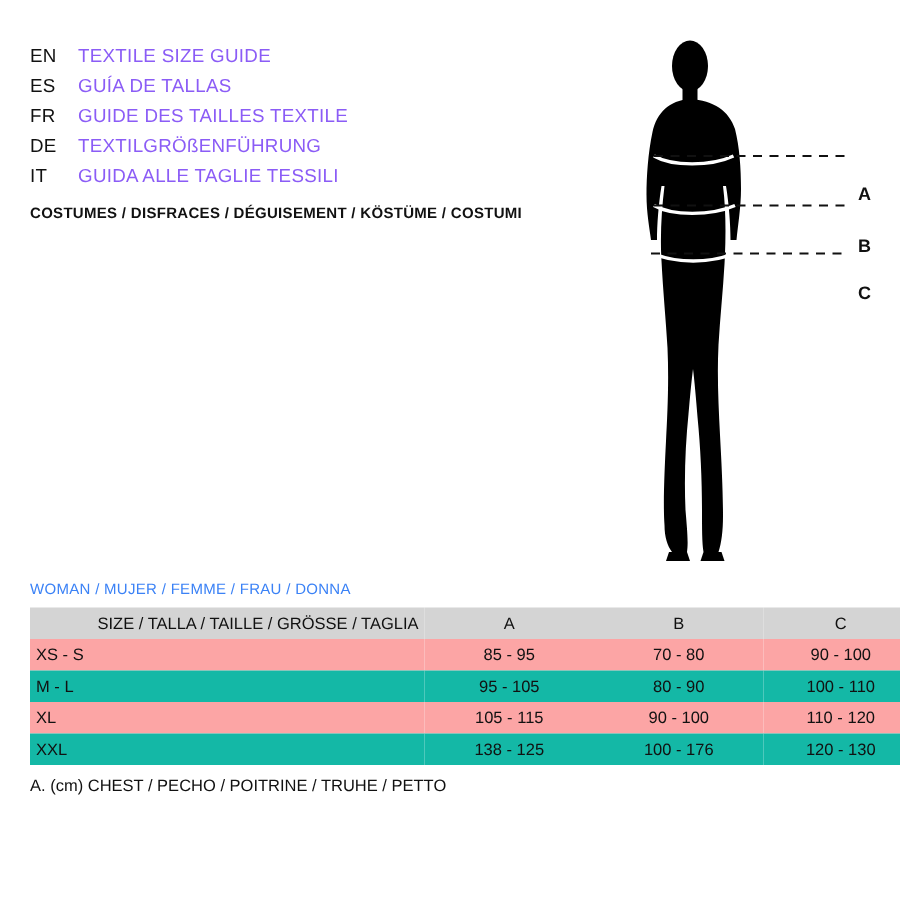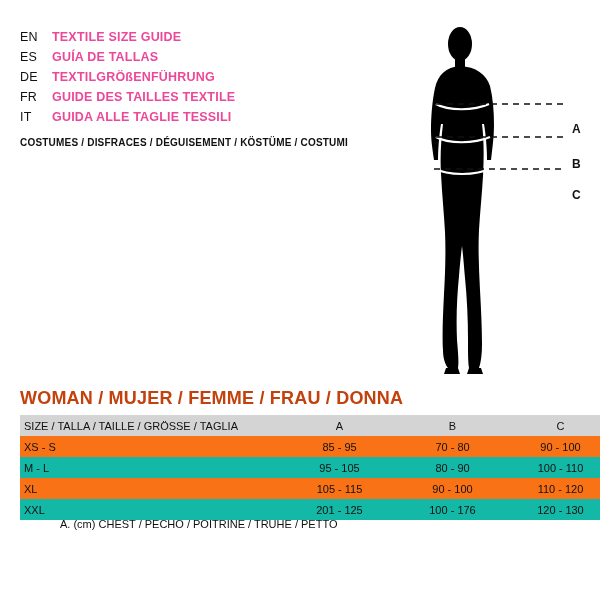--- a/index.html
+++ b/index.html
@@ -35,22 +35,22 @@
     font-size: 12.5px;
     letter-spacing: 0.2px;
   }
   .lang-code {
     width: 32px;
     flex: 0 0 32px;
     font-weight: 400;
     color: #111;
   }
   .lang-text {
-    font-weight: 700;
-    color: #ec4899;
+    font-weight: 400;
+    color: #8b5cf6;
   }
 
   .costumes-line {
     position: absolute;
     left: 20px;
     top: 137px;
     font-size: 10px;
     font-weight: bold;
     letter-spacing: 0.2px;
     color: #111;
@@ -77,82 +77,81 @@
   .lbl-c { left: 172px; top: 170px; }
 
   
   .table-section {
     position: absolute;
     left: 20px;
     top: 388px;
     width: 560px;
   }
   .woman-title {
-    font-size: 18px;
-    font-weight: bold;
+    font-size: 10px;
+    font-weight: normal;
     letter-spacing: 0.2px;
     margin: 0 0 6px 0;
-    color: #c2410c;
+    color: #3b82f6;
   }
   table.size-table {
     border-collapse: collapse;
     width: 560px;
     font-size: 11px;
     table-layout: fixed;
   }
   table.size-table th,
   table.size-table td {
     padding: 3px 4px;
     text-align: left;
     font-weight: normal;
     color: #111;
     height: 15px;
   }
   table.size-table thead th {
     background: #d4d4d4;
     font-size: 11px;
   }
-  table.size-table thead th.col-size { text-align: left; }
+  table.size-table thead th.col-size { text-align: right; }
   table.size-table thead th.col-m { text-align: center; }
   table.size-table tbody td.val { text-align: center; }
   tr.shade td { background: #14b8a6; }
-  tr.plain td { background: #f97316; }
+  tr.plain td { background: #fca5a5; }
 
   .legend {
     position: absolute;
     left: 20px;
     top: 516px;
     font-size: 11px;
     line-height: 16px;
     color: #111;
-    margin-left: 40px;
   }
   .legend div { white-space: nowrap; }
 </style>
 </head>
 <body>
 
 <div class="page">
 
   <div class="lang-block">
     <div class="lang-row">
       <span class="lang-code">EN</span>
       <span class="lang-text">TEXTILE SIZE GUIDE</span>
     </div>
     <div class="lang-row">
       <span class="lang-code">ES</span>
       <span class="lang-text">GUÍA DE TALLAS</span>
     </div>
     <div class="lang-row">
+      <span class="lang-code">FR</span>
+      <span class="lang-text">GUIDE DES TAILLES TEXTILE</span>
+    </div>
+    <div class="lang-row">
       <span class="lang-code">DE</span>
       <span class="lang-text">TEXTILGRÖßENFÜHRUNG</span>
-    </div>
-    <div class="lang-row">
-      <span class="lang-code">FR</span>
-      <span class="lang-text">GUIDE DES TAILLES TEXTILE</span>
     </div>
     <div class="lang-row">
       <span class="lang-code">IT</span>
       <span class="lang-text">GUIDA ALLE TAGLIE TESSILI</span>
     </div>
   </div>
 
   <div class="costumes-line">COSTUMES / DISFRACES / DÉGUISEMENT / KÖSTÜME / COSTUMI</div>
 
   <div class="figure-wrap">
@@ -235,21 +234,21 @@
           <td class="val">100 - 110</td>
         </tr>
         <tr class="plain">
           <td>XL</td>
           <td class="val">105 - 115</td>
           <td class="val">90 - 100</td>
           <td class="val">110 - 120</td>
         </tr>
         <tr class="shade">
           <td>XXL</td>
-          <td class="val">201 - 125</td>
+          <td class="val">138 - 125</td>
           <td class="val">100 - 176</td>
           <td class="val">120 - 130</td>
         </tr>
       </tbody>
     </table>
   </div>
 
   <div class="legend">
     <div>A. (cm) CHEST / PECHO / POITRINE / TRUHE / PETTO</div>
   </div>

